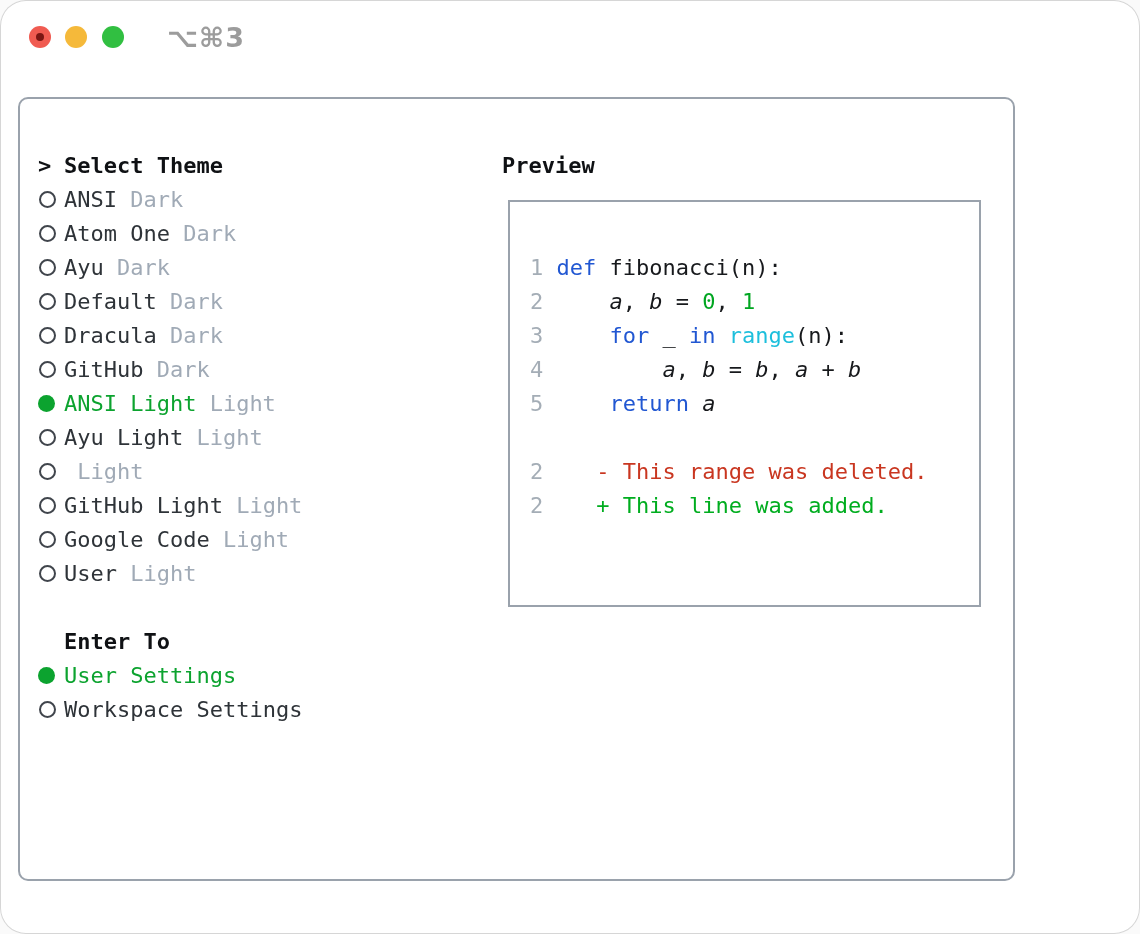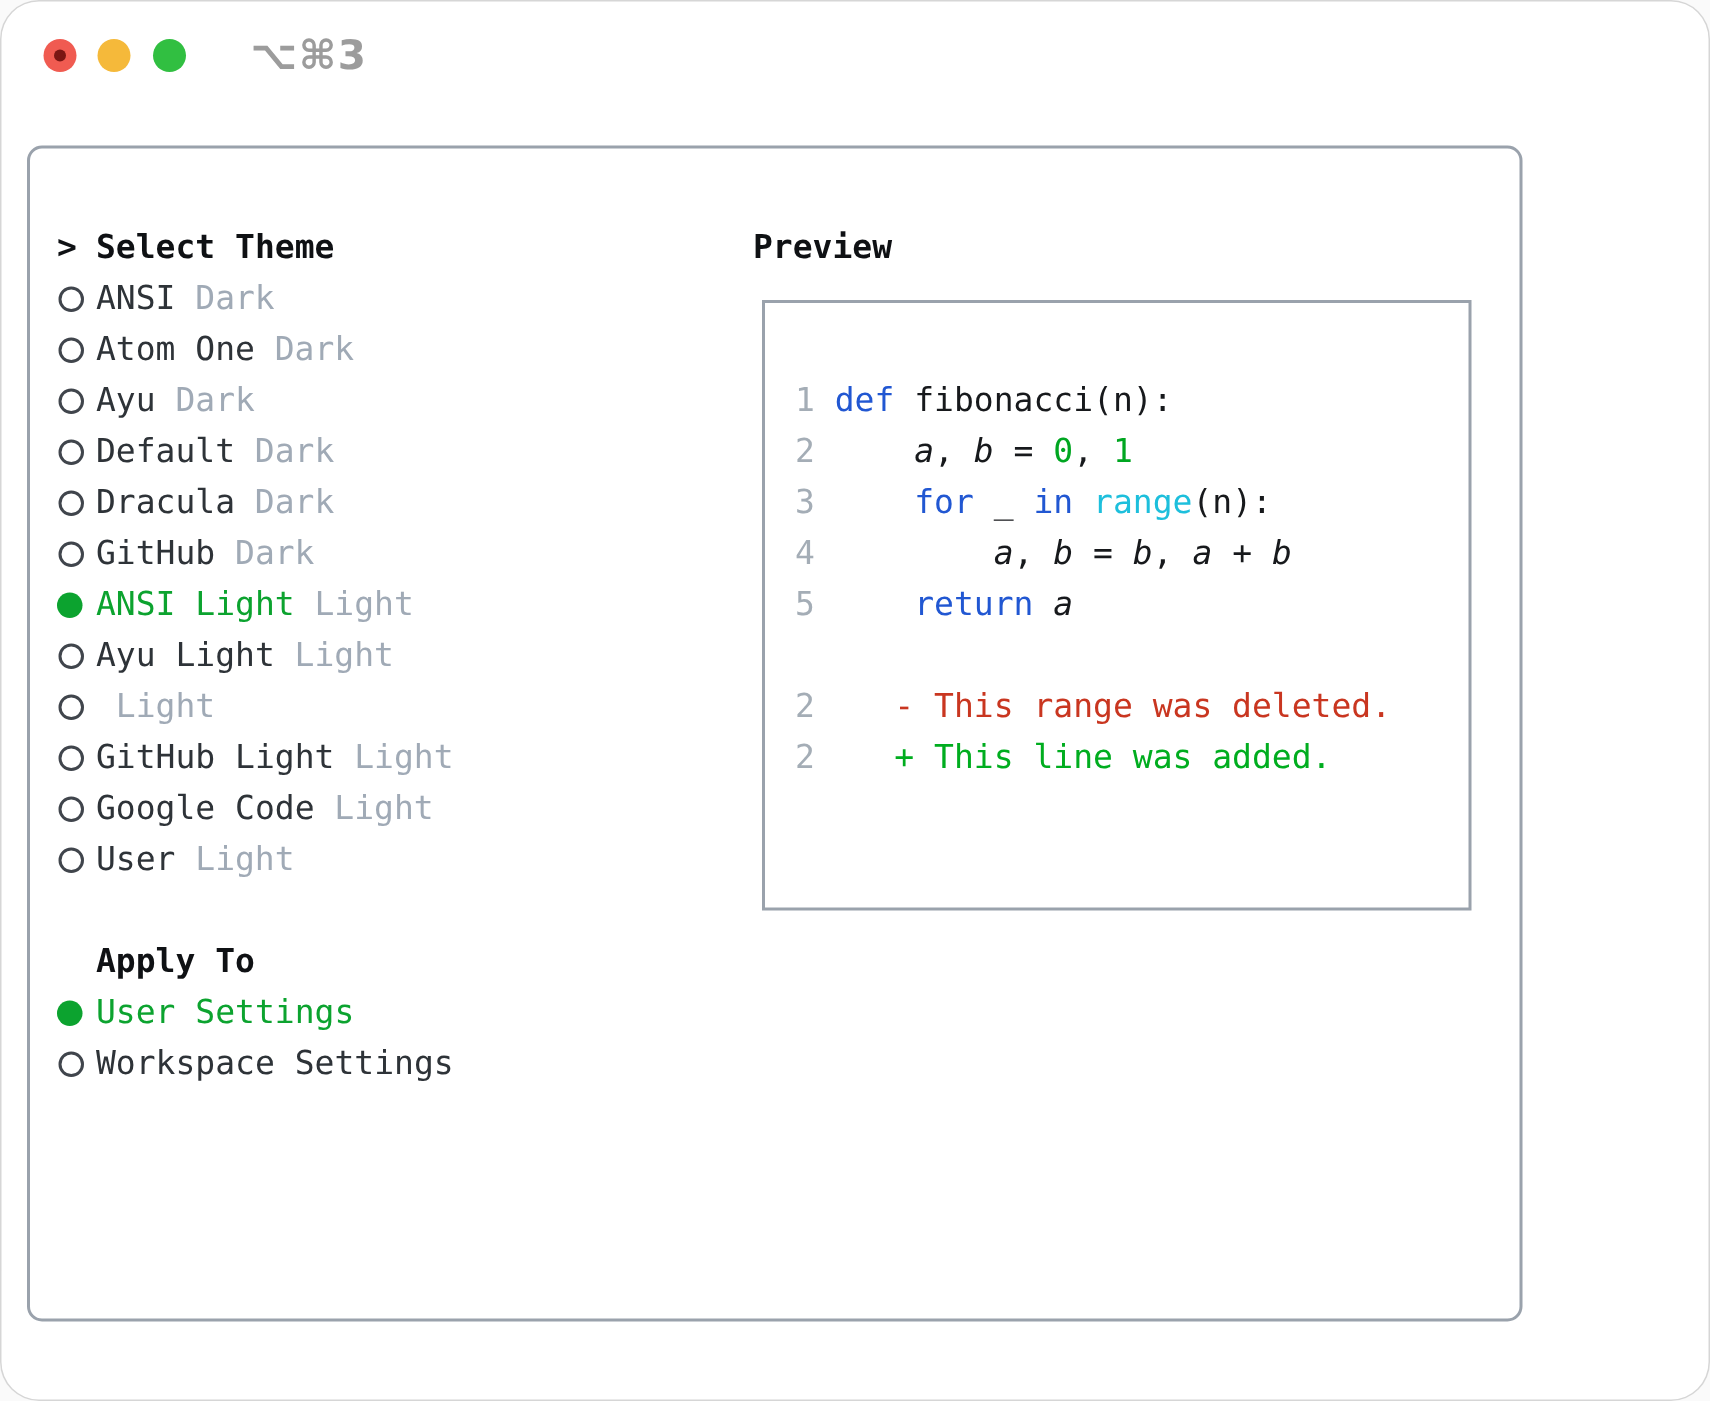--- a/index.html
+++ b/index.html
@@ -85,21 +85,21 @@
           <div class="row"><span class="bullet-col"><span class="circle"></span></span><span class="name">Ayu Light</span><span class="tag">Light</span></div>
           <div class="row"><span class="bullet-col"><span class="circle"></span></span><span class="tag">Light</span></div>
           <div class="row"><span class="bullet-col"><span class="circle"></span></span><span class="name">GitHub Light</span><span class="tag">Light</span></div>
           <div class="row"><span class="bullet-col"><span class="circle"></span></span><span class="name">Google Code</span><span class="tag">Light</span></div>
           <div class="row"><span class="bullet-col"><span class="circle"></span></span><span class="name">User</span><span class="tag">Light</span></div>
         </div>
 
       <div class="spacer"></div>
 
       <div class="row">
-        <span class="heading heading-indent">Apply To</span>
+        <span class="heading heading-indent">Enter To</span>
       </div>
 
       <div id="apply-list">
           <div class="row selected"><span class="bullet-col"><span class="dotsel"></span></span><span class="name">User Settings</span></div>
           <div class="row"><span class="bullet-col"><span class="circle"></span></span><span class="name">Workspace Settings</span></div>
         </div>
 
       <div class="spacer"></div>
 
     </div>

